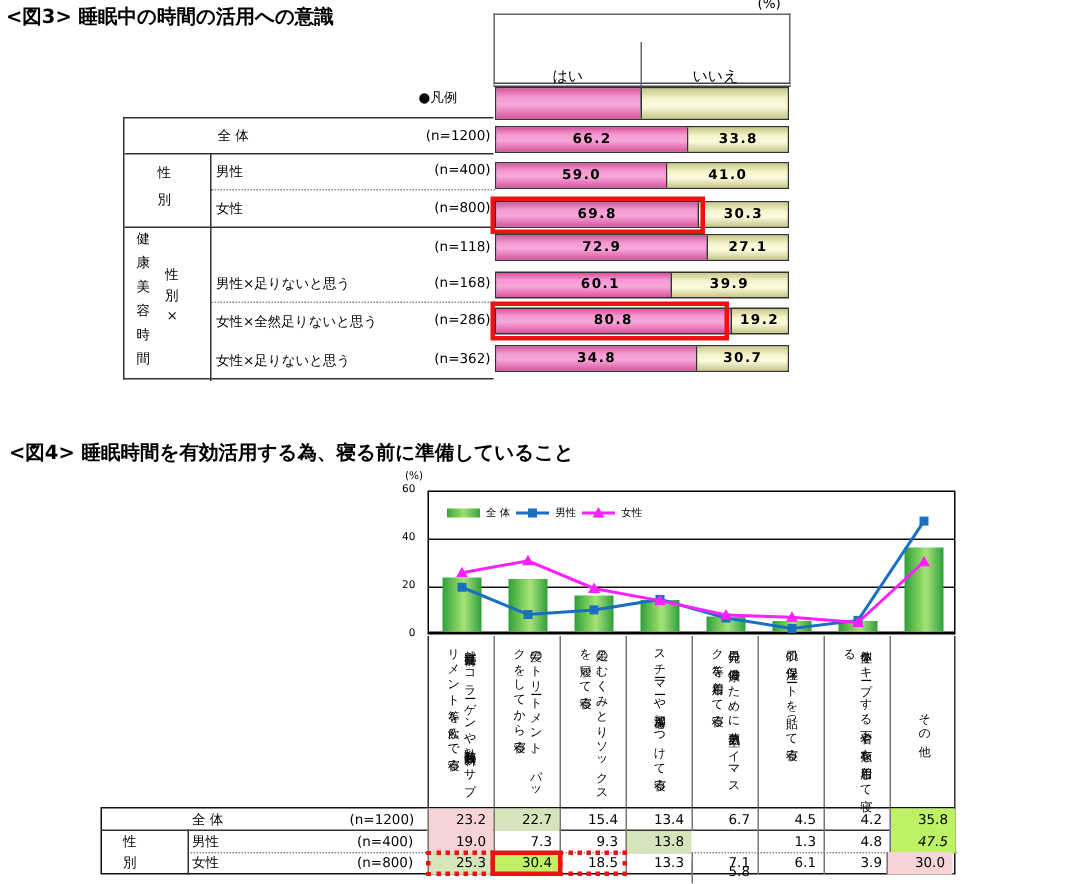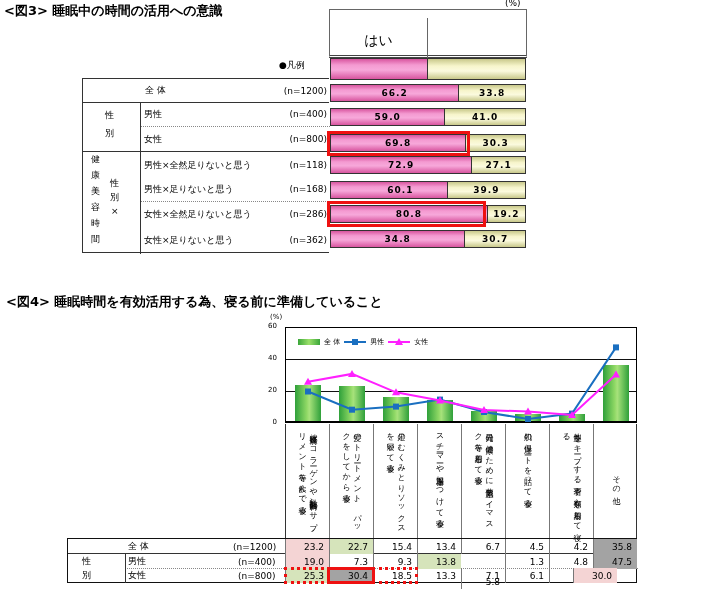--- a/index.html
+++ b/index.html
@@ -6,21 +6,21 @@
   body {
     width: 711px; height: 589px; background: #ffffff; position: relative;
     font-family: "DejaVu Sans", "Liberation Sans", sans-serif; color: #000; overflow: hidden;
   }
   .abs { position: absolute; }
   .title { font-size: 13px; font-weight: bold; white-space: nowrap; }
   .small { font-size: 9px; white-space: nowrap; }
 
   
   .f3-headbox { left: 329px; top: 9px; width: 198px; height: 49px; border: 1px solid #666; border-bottom: 3px double #444; }
-  .f3-head { position: absolute; top: 8px; height: 100%; display: flex; align-items: center; justify-content: center; font-size: 14px; }
+  .f3-head { position: absolute; top: 18px; height: 100%; display: flex; align-items: center; justify-content: center; font-size: 10px; }
   .f3-head.yes { left: 0; width: 98px; border-right: 1px solid #666; }
   .f3-head.no { left: 98px; width: 98px; }
 
   .f3-table { left: 82px; top: 78px; width: 247px; height: 175px; border: 1px solid #333; border-right: none; border-bottom: 1px solid #333; }
   .f3-cell { position: absolute; font-size: 9px; display: flex; align-items: center; white-space: nowrap; }
   .hline { position: absolute; height: 0; }
 
   .bar-row { position: absolute; left: 330px; width: 196px; height: 18px; display: flex; border: 1px solid #333; text-align: right; }
   .bar-yes { height: 100%; background: linear-gradient(#d8559f, #f49ad1 30%, #f7a8da 55%, #d8559f); border-right: 1px solid #333; display: flex; align-items: center; justify-content: center; font-size: 9px; font-weight: bold; letter-spacing: 1px; }
   .bar-no { height: 100%; flex: 1; background: linear-gradient(#c8c88a, #f7f5cc 35%, #fbfade 60%, #c8c88a); display: flex; align-items: center; justify-content: center; font-size: 9px; font-weight: bold; letter-spacing: 1px; }
@@ -38,32 +38,33 @@
   .lab-col { position: absolute; top: 0; height: 100%; width: 44px; border-right: 1px solid #777; display: flex; justify-content: center; padding-top: 3px; }
   .lab-col:last-child { border-right: none; }
   .vtext { writing-mode: vertical-rl; font-size: 8px; line-height: 11px; letter-spacing: 1px; max-height: 108px; }
 
   .f4-table { left: 67px; top: 538px; width: 570px; height: 45px; border: 1px solid #111; }
   .f4-row { position: absolute; left: 0; width: 100%; height: 15px; }
   .f4-cell { position: absolute; top: 0; height: 15px; font-size: 9px; display: flex; align-items: center; white-space: nowrap; }
   .num { width: 44px; justify-content: flex-end; padding-right: 5px; border-left: 1px solid #777; }
   .pink { background: #f4d4d4; }
   .green { background: #d6e4bb; }
-  .blue { background: #a3a3a3; }
+  .blue { background: #bef264; }
   .dot-hl { position: absolute; border: 3px dotted #ee1111; }
   .solid-hl { position: absolute; border: 3px solid #ee1111; }
 </style>
 </head>
 <body>
 
 <div class="abs title" style="left:4px; top:2px;">&lt;図3&gt; 睡眠中の時間の活用への意識</div>
 <div class="abs small" style="left:505px; top:-2px;">(%)</div>
 
 <div class="abs f3-headbox">
   <div class="f3-head yes">はい</div>
+  <div class="f3-head no">いいえ</div>
 </div>
 
 <div class="abs" style="left:279px; top:59px; font-size:9px;">●凡例</div>
 
 <div class="bar-row" style="top:58px; height:22px;">
   <div class="bar-yes" style="width:50%;"></div>
   <div class="bar-no"></div>
 </div>
 
 <div class="abs f3-table">
@@ -89,21 +90,20 @@
   <div class="f3-cell" style="left:8px; top:74px;">健</div>
   <div class="f3-cell" style="left:8px; top:90px;">康</div>
   <div class="f3-cell" style="left:8px; top:106px;">美</div>
   <div class="f3-cell" style="left:8px; top:122px;">容</div>
   <div class="f3-cell" style="left:8px; top:138px;">時</div>
   <div class="f3-cell" style="left:8px; top:154px;">間</div>
   <div class="f3-cell" style="left:27px; top:98px;">性</div>
   <div class="f3-cell" style="left:27px; top:112px;">別</div>
   <div class="f3-cell" style="left:28px; top:127px;">×</div>
 
-  <div class="f3-cell" style="left:61px; top:77px; height:18px;">男性×全然足りないと思う</div>
   <div class="f3-cell" style="right:2px; top:77px; height:18px;">(n=118)</div>
   <div class="f3-cell" style="left:61px; top:101px; height:18px;">男性×足りないと思う</div>
   <div class="f3-cell" style="right:2px; top:101px; height:18px;">(n=168)</div>
   <div class="f3-cell" style="left:61px; top:126px; height:18px;">女性×全然足りないと思う</div>
   <div class="f3-cell" style="right:2px; top:126px; height:18px;">(n=286)</div>
   <div class="f3-cell" style="left:61px; top:152px; height:18px;">女性×足りないと思う</div>
   <div class="f3-cell" style="right:2px; top:152px; height:18px;">(n=362)</div>
 </div>
 
 <div class="bar-row" style="top:84px;">
@@ -252,31 +252,31 @@
   <div class="f4-row" style="top:15px;">
     <div class="f4-cell" style="left:60px;">男性</div>
     <div class="f4-cell" style="left:170px;">(n=400)</div>
     <div class="f4-cell num pink" style="left:217px;">19.0</div>
     <div class="f4-cell num" style="left:261px;">7.3</div>
     <div class="f4-cell num" style="left:305px;">9.3</div>
     <div class="f4-cell num green" style="left:349px;">13.8</div>
     <div class="f4-cell num" style="left:393px;margin-top:20px;">5.8</div>
     <div class="f4-cell num" style="left:437px;">1.3</div>
     <div class="f4-cell num" style="left:481px;">4.8</div>
-    <div class="f4-cell num blue" style="left:525px;">47.5</div>
+    <div class="f4-cell num blue" style="left:525px;font-style:italic;">47.5</div>
   </div>
   <div class="f4-row" style="top:29px;">
     <div class="f4-cell" style="left:60px;">女性</div>
     <div class="f4-cell" style="left:170px;">(n=800)</div>
     <div class="f4-cell num green" style="left:217px;">25.3</div>
     <div class="f4-cell num blue" style="left:261px;">30.4</div>
     <div class="f4-cell num" style="left:305px;">18.5</div>
     <div class="f4-cell num" style="left:349px;">13.3</div>
     <div class="f4-cell num" style="left:393px;">7.1</div>
     <div class="f4-cell num" style="left:437px;">6.1</div>
     <div class="f4-cell num" style="left:481px;">3.9</div>
-    <div class="f4-cell num pink" style="left:505px;">30.0</div>
+    <div class="f4-cell num pink" style="left:523px;">30.0</div>
   </div>
 
   <div class="dot-hl" style="left:216px; top:28px; width:46px; height:17px;"></div>
   <div class="solid-hl" style="left:259px; top:28px; width:48px; height:17px;"></div>
   <div class="dot-hl" style="left:304px; top:28px; width:46px; height:17px;"></div>
 </div>
 
 </body></html>

